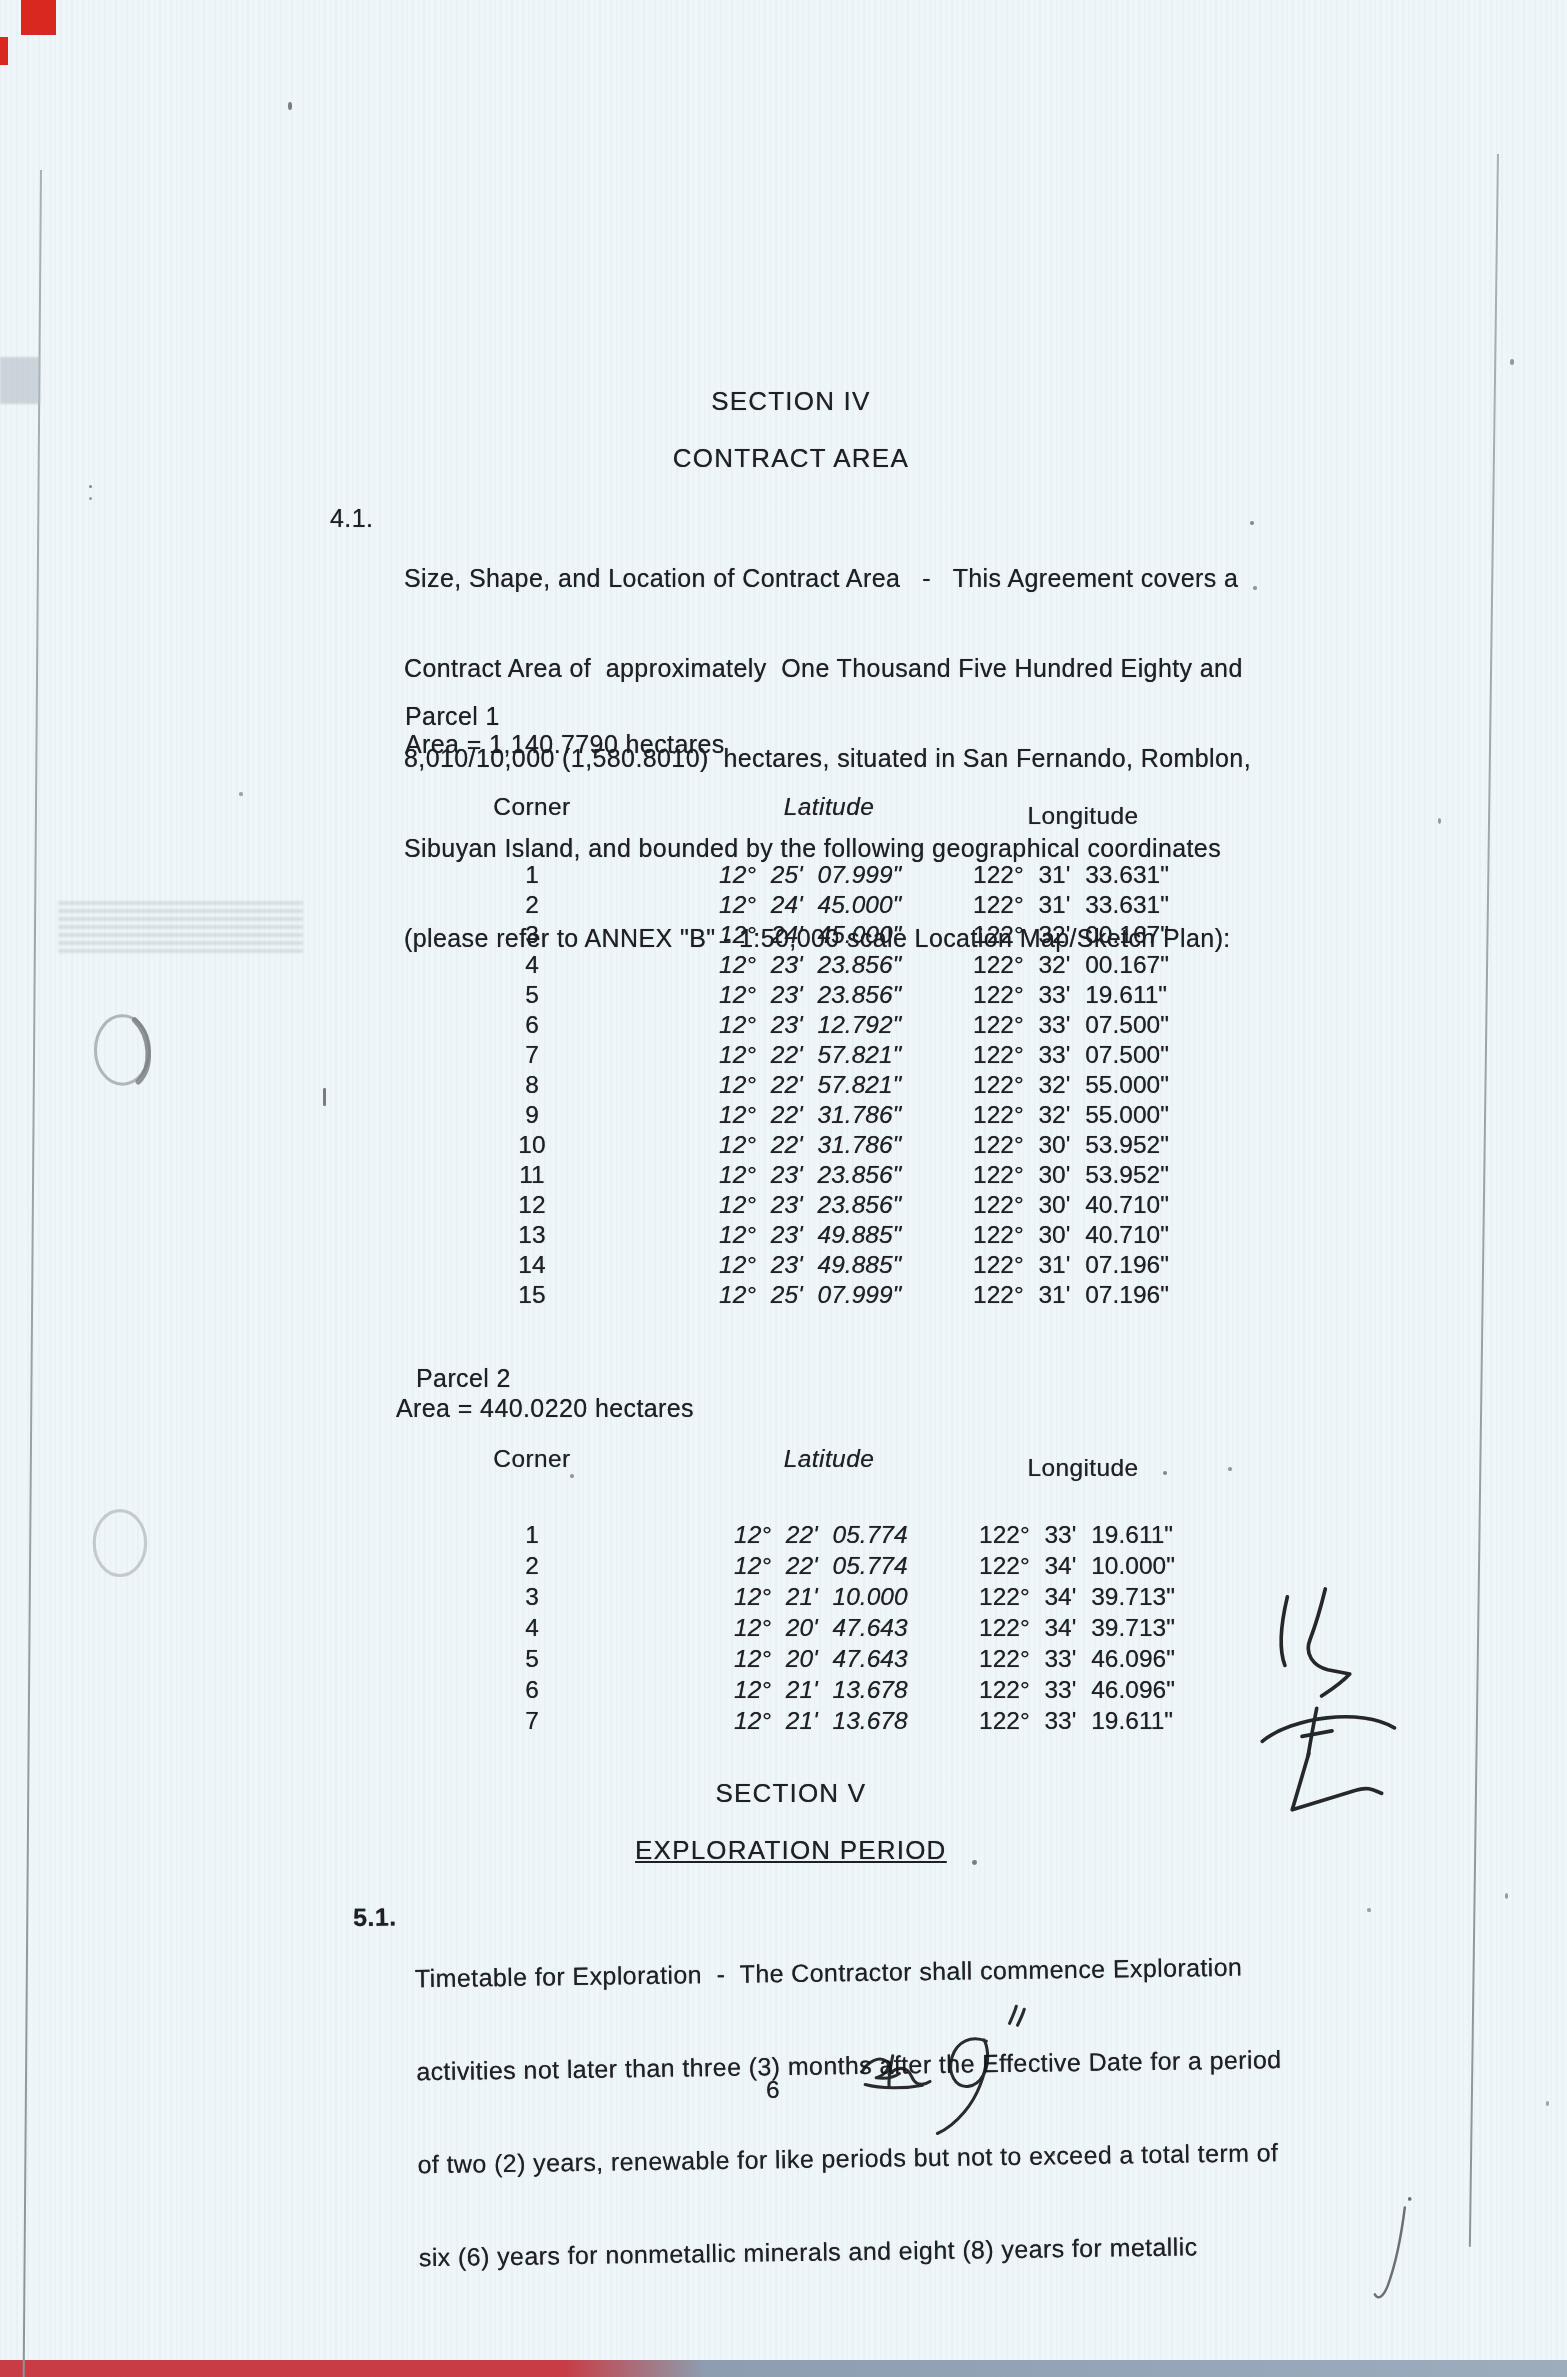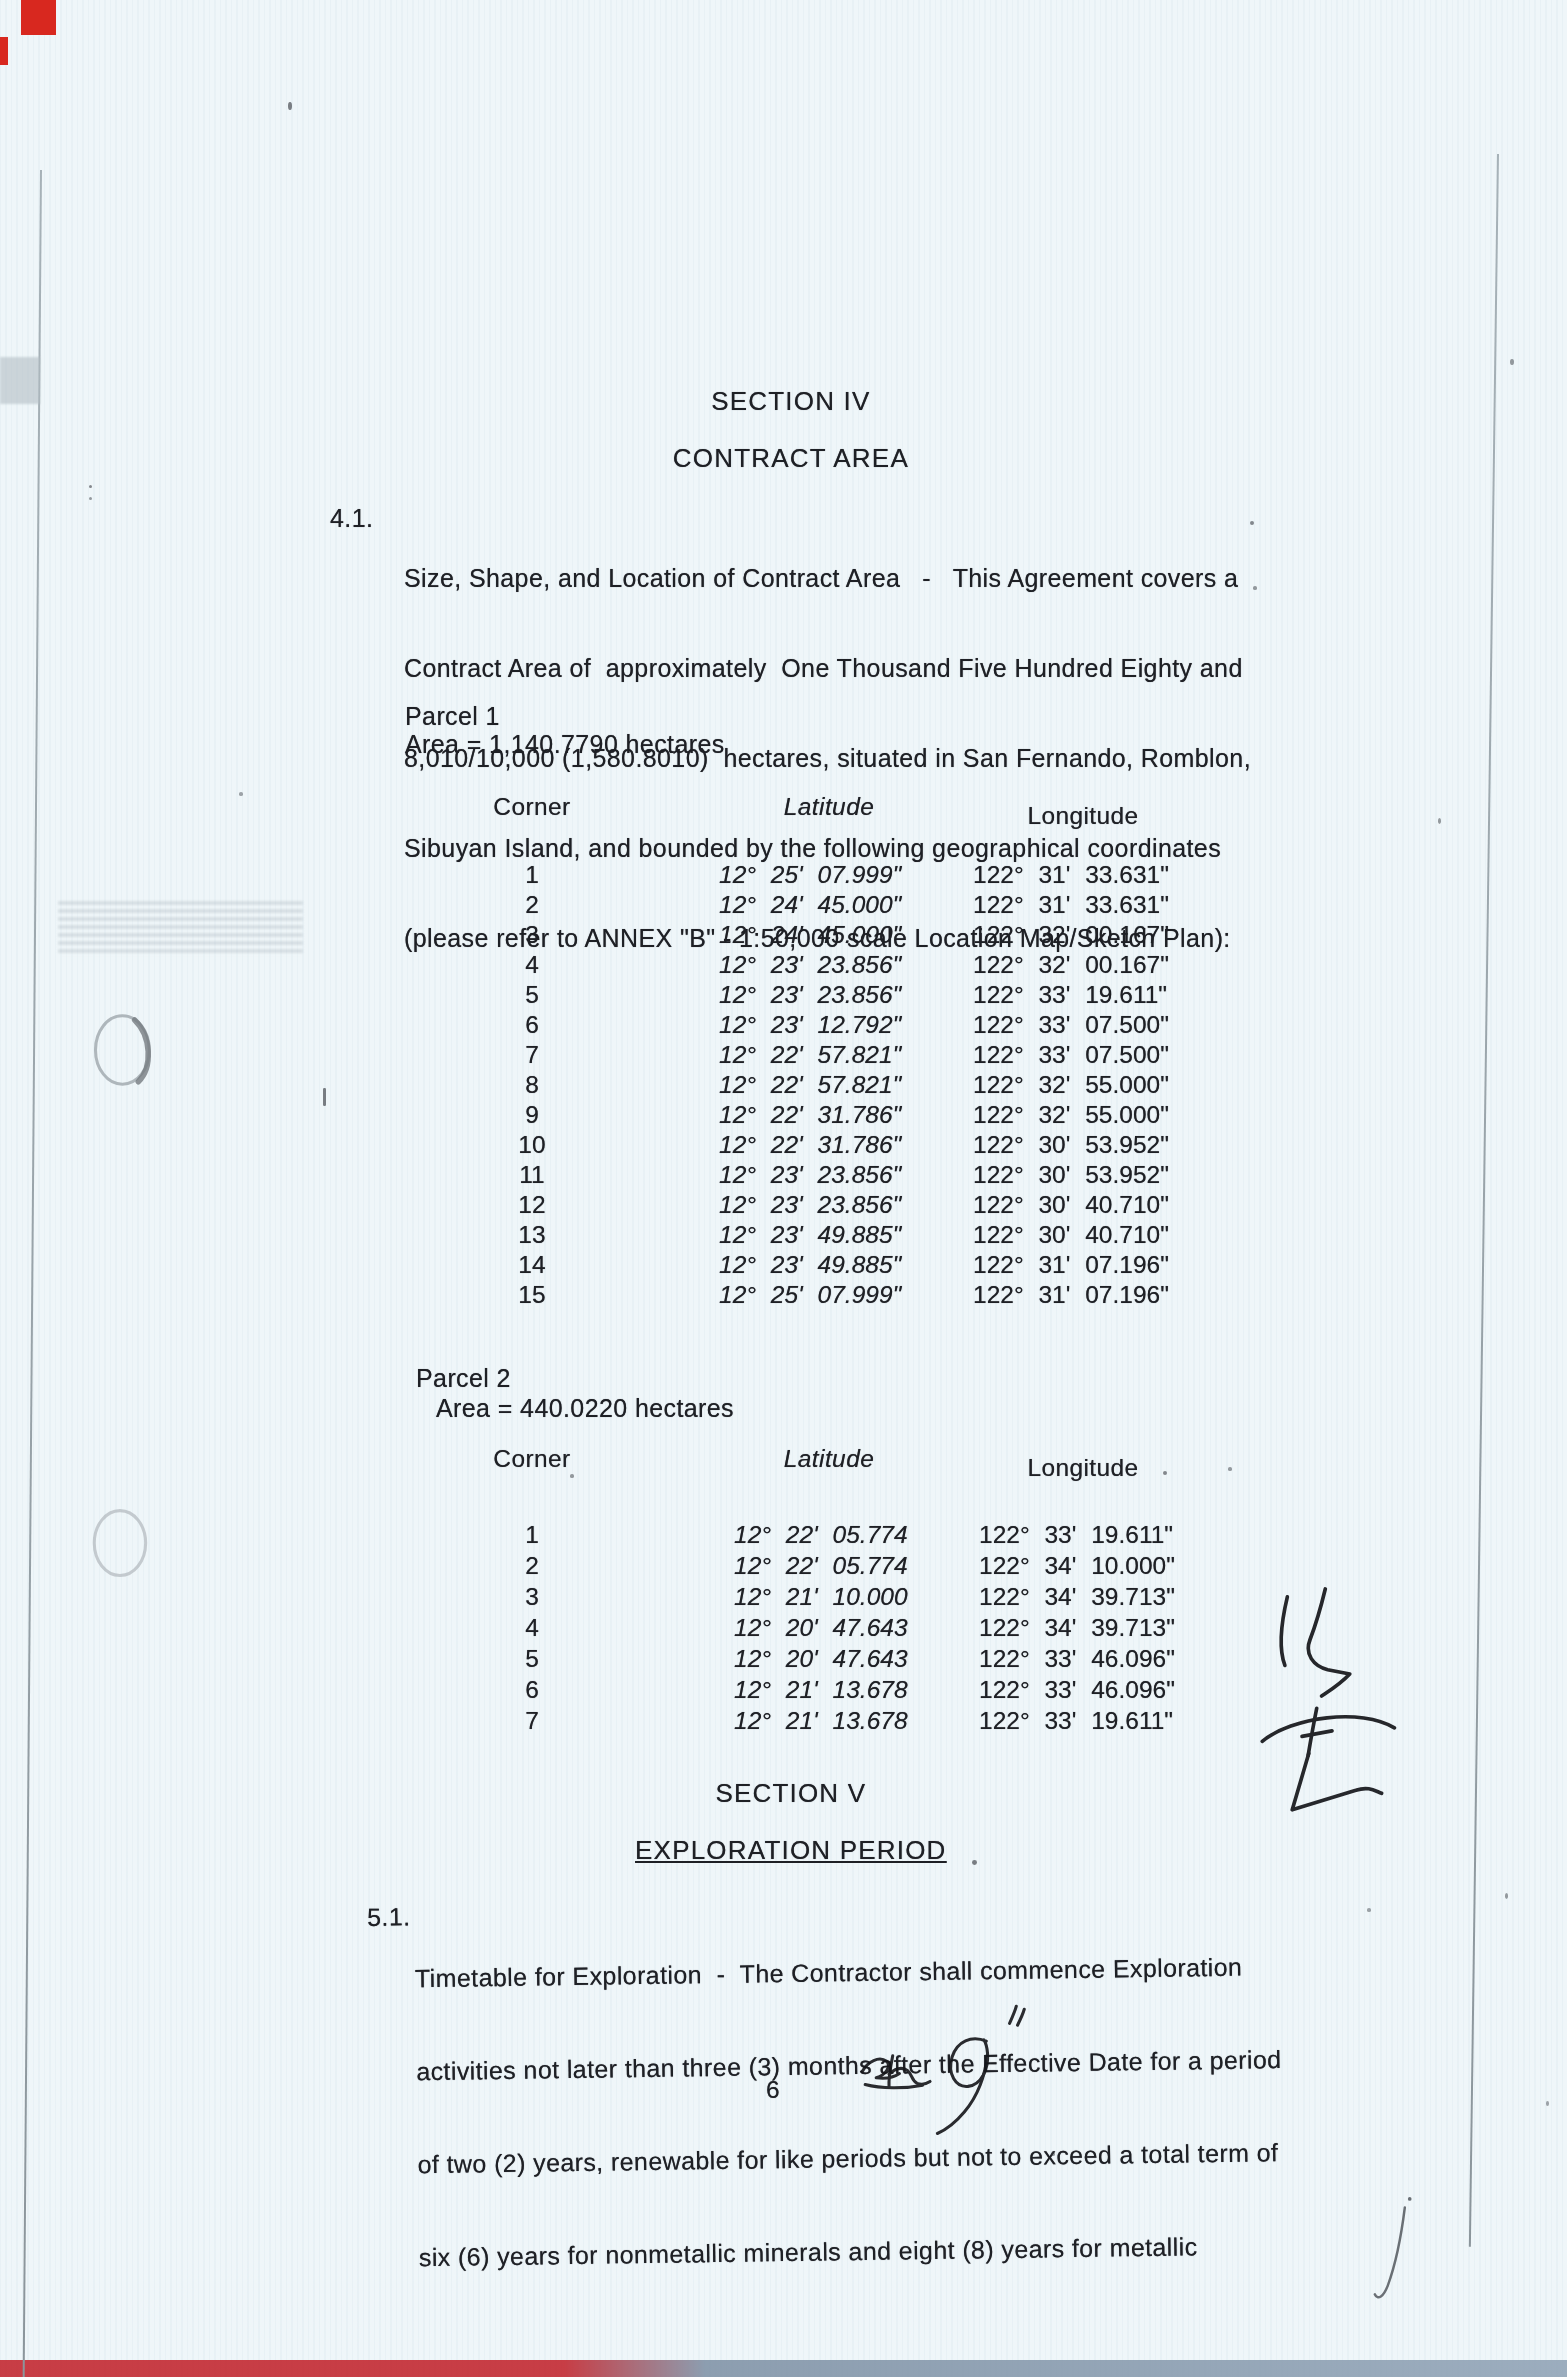--- a/index.html
+++ b/index.html
@@ -159,21 +159,21 @@
 
         <div class="trow">
           <span class="td c-corner">15</span>
           <span class="td c-lat">12° 25' 07.999"</span>
           <span class="td c-lon">122° 31' 07.196"</span>
         </div>
       </div>
   </div>
 
   <div class="ink body-txt" style="left:416px;top:1363px;">Parcel 2</div>
-  <div class="ink body-txt" style="left:436px;top:1393px;">Area = 440.0220 hectares</div>
+  <div class="ink body-txt" style="left:396px;top:1393px;">Area = 440.0220 hectares</div>
 
   <div class="ptable p2" style="top:1445px;">
     <div class="thead">
       <span class="th c-corner ink">Corner</span>
       <span class="th c-lat ink">Latitude</span>
       <span class="th c-lon ink">Longitude</span>
     </div>
     <div class="tbody" style="margin-top:45px;">
 
         <div class="trow">
@@ -217,21 +217,21 @@
           <span class="td c-lat" style="left:263px;">12° 21' 13.678</span>
           <span class="td c-lon" style="left:508px;">122° 33' 19.611"</span>
         </div>
       </div>
   </div>
 
   <div class="ink h1 center" style="top:1778px;">SECTION V</div>
   <div class="ink h1 center" style="top:1835px;text-decoration:underline;">EXPLORATION PERIOD</div>
 
   <div class="rot" style="position:absolute;left:0;top:0;width:1567px;height:2377px;">
-    <div class="ink body-txt" style="left:357px;top:1896px;">5.1.</div>
+    <div class="ink body-txt" style="left:343px;top:1896px;font-weight:bold;">5.1.</div>
     <div class="ink body-txt para" style="left:404px;top:1896px;width:918px;line-height:31px;">
       <div class="line">Timetable for Exploration  -  The Contractor shall commence Exploration</div>
       <div class="line">activities not later than three (3) months after the Effective Date for a period</div>
       <div class="line">of two (2) years, renewable for like periods but not to exceed a total term of</div>
       <div class="line">six (6) years for nonmetallic minerals and eight (8) years for metallic</div>
     </div>
   </div>
 
   <div class="ink" style="left:766px;top:2076px;font-size:24.5px;">6</div>
 

